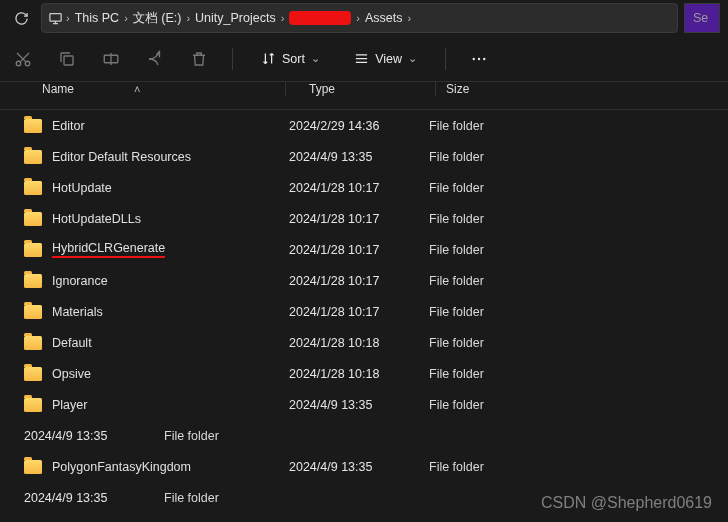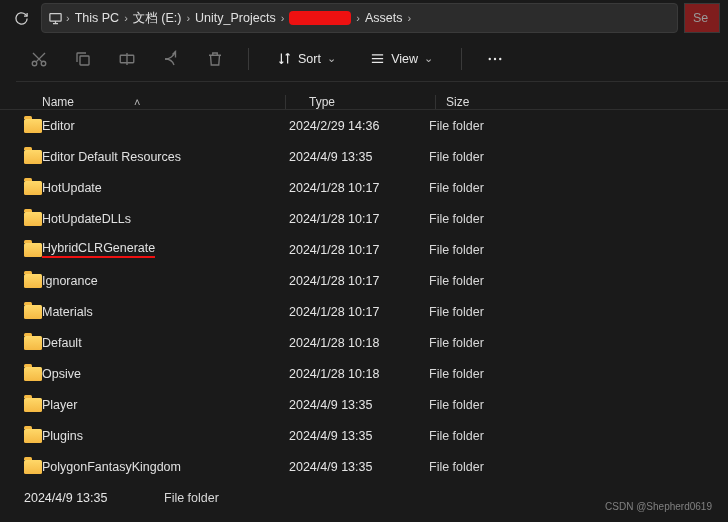--- a/index.html
+++ b/index.html
@@ -31,63 +31,62 @@
     overflow: hidden;
   }
   .crumb {
     display: flex; align-items: center;
     gap: 6px;
     white-space: nowrap;
     padding: 2px 2px;
   }
   .search-box {
     width: 36px;
-    background: #7f1d1d;
+    background: #4c1d95;
     border: 1px solid #3a3a3a;
     border-radius: 0;
     height: 30px;
     display: flex; align-items: center;
     padding: 0 8px;
     color: #999;
   }
   .toolbar {
     height: 46px;
     display: flex; align-items: center;
     padding: 0 12px;
     gap: 22px;
     border-bottom: 1px solid #2e2e2e;
-    margin-left: 16px;
   }
   .tool-icon {
     width: 22px; height: 22px;
     display: flex; align-items: center; justify-content: center;
     color: #777;
   }
   .tool-group {
     display: flex; align-items: center; gap: 6px; color: #e8e8e8;
     padding: 4px 6px;
   }
   .columns-header {
     height: 28px;
-    display: flex; align-items: flex-end;
+    display: flex; align-items: flex-start;
     border-bottom: 1px solid #2e2e2e;
     color: #ddd;
     font-size: 12px;
   }
   .col-name { width: 285px; padding-left: 42px; display:flex; align-items:center; gap:60px;}
   .col-date { width: 140px; padding-left: 10px; border-left:1px solid #333;}
   .col-type { width: 150px; padding-left: 23px; border-left:1px solid #333;}
   .col-size { width: 80px; padding-left: 10px; border-left:1px solid #333;}
   .file-list { overflow: hidden; }
   .row {
     height: 31px;
     display: flex; align-items: center;
     padding-left: 24px;
   }
-  .cell-name { width: 265px; display: flex; align-items: center; }
+  .cell-name { width: 265px; display: flex; align-items: center; gap: 10px;}
   .cell-date { width: 140px; color: #e5e5e5;}
   .cell-type { width: 150px; color: #d8d8d8;}
   .folder-icon {
     width: 18px; height: 14px;
     background: linear-gradient(#ffd869, #f5b943);
     border-radius: 1.5px;
     position: relative;
   }
   .folder-icon::before {
     content:"";
@@ -104,21 +103,21 @@
   .underline-red {
     border-bottom: 2.5px solid #e11;
     padding-bottom: 1px;
     display:inline-block;
     text-align:right;
   }
   .watermark {
     position: absolute;
     bottom: 10px; right: 16px;
     color: rgba(210,210,210,0.55);
-    font-size: 10px;
+    font-size: 16px;
     pointer-events: none;
   }
   .chev { font-size:11px; color:#bbb; }
   .divider { width:1px; height:22px; background:#3a3a3a; }
   svg { display:block; }
 </style>
 </head>
 <body>
 
 <div class="addr-bar">
@@ -303,24 +302,20 @@
     </div>
     <div class="row">
       <div class="cell-name">
         <span class="folder-icon"></span>
         <span>Player</span>
       </div>
       <div class="cell-date">2024/4/9 13:35</div>
       <div class="cell-type">File folder</div>
     </div>
     <div class="row">
-      <div class="cell-name">
-        <span class="folder-icon"></span>
-        <span>Plugins</span>
-      </div>
       <div class="cell-date">2024/4/9 13:35</div>
       <div class="cell-type">File folder</div>
     </div>
     <div class="row">
       <div class="cell-name">
         <span class="folder-icon"></span>
         <span>PolygonFantasyKingdom</span>
       </div>
       <div class="cell-date">2024/4/9 13:35</div>
       <div class="cell-type">File folder</div>

